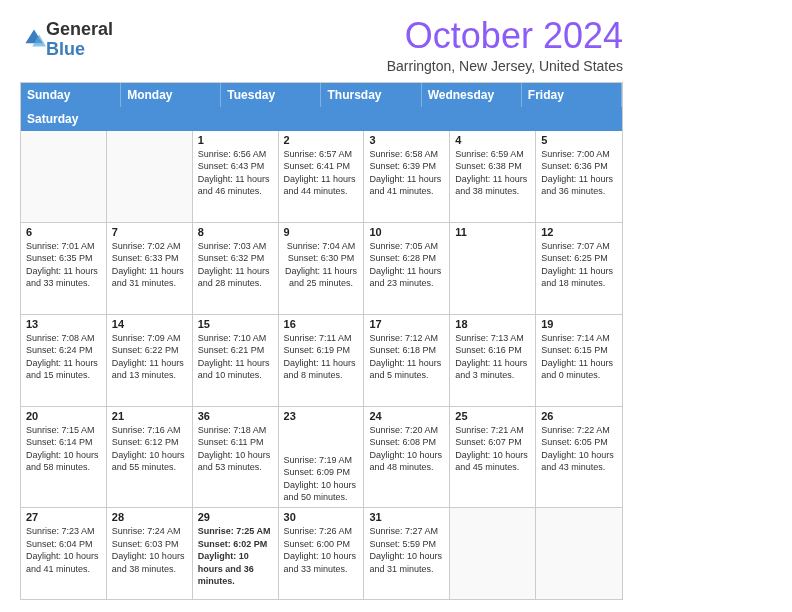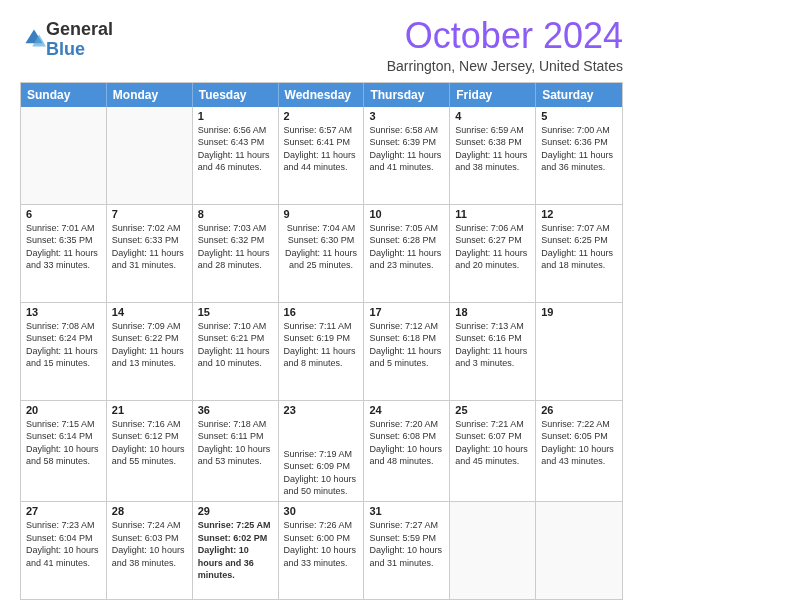--- a/index.html
+++ b/index.html
@@ -56,21 +56,21 @@
       padding-left: 8px;
     }
     .calendar {
       flex: 1;
       display: flex;
       flex-direction: column;
       border: 1px solid #ccc;
     }
     .cal-header {
       display: grid;
-      grid-template-columns: repeat(7, 1fr);
+      grid-template-columns: repeat(6, 1fr);
       background: #4a90d9;
     }
     .cal-header-cell {
       color: #fff;
       font-size: 12px;
       font-weight: bold;
       padding: 5px 6px;
       border-right: 1px solid rgba(255,255,255,0.3);
     }
     .cal-header-cell:last-child { border-right: none; }
@@ -130,22 +130,22 @@
       <div class="month-title">October 2024</div>
       <div class="location">Barrington, New Jersey, United States</div>
     </div>
   </div>
 
   <div class="calendar">
     <div class="cal-header" id="cal-header">
         <div class="cal-header-cell">Sunday</div>
         <div class="cal-header-cell">Monday</div>
         <div class="cal-header-cell">Tuesday</div>
+        <div class="cal-header-cell">Thursday</div>
         <div class="cal-header-cell">Wednesday</div>
-        <div class="cal-header-cell">Thursday</div>
         <div class="cal-header-cell">Friday</div>
         <div class="cal-header-cell">Saturday</div>
       </div>
     <div class="cal-body" id="cal-body">
         <div class="cal-row">
           <div class="cal-cell empty"></div>
           <div class="cal-cell empty"></div>
           <div class="cal-cell">
             <div class="day-num">1</div>
             <div class="cell-text" style="white-space: pre-line;">Sunrise: 6:56 AM
@@ -203,23 +203,20 @@
 Daylight: 11 hours and 25 minutes.</div>
           </div>
           <div class="cal-cell">
             <div class="day-num">10</div>
             <div class="cell-text" style="white-space: pre-line;">Sunrise: 7:05 AM
 Sunset: 6:28 PM
 Daylight: 11 hours and 23 minutes.</div>
           </div>
           <div class="cal-cell">
             <div class="day-num">11</div>
-            <div class="cell-text" style="white-space: pre-line;">Sunrise: 7:06 AM
-Sunset: 6:27 PM
-Daylight: 11 hours and 20 minutes.</div>
           </div>
           <div class="cal-cell">
             <div class="day-num">12</div>
             <div class="cell-text" style="white-space: pre-line;">Sunrise: 7:07 AM
 Sunset: 6:25 PM
 Daylight: 11 hours and 18 minutes.</div>
           </div>
         </div>
         <div class="cal-row">
           <div class="cal-cell">
@@ -253,20 +250,23 @@
 Daylight: 11 hours and 5 minutes.</div>
           </div>
           <div class="cal-cell">
             <div class="day-num">18</div>
             <div class="cell-text" style="white-space: pre-line;">Sunrise: 7:13 AM
 Sunset: 6:16 PM
 Daylight: 11 hours and 3 minutes.</div>
           </div>
           <div class="cal-cell">
             <div class="day-num">19</div>
+            <div class="cell-text" style="white-space: pre-line;">Sunrise: 7:14 AM
+Sunset: 6:15 PM
+Daylight: 11 hours and 0 minutes.</div>
           </div>
         </div>
         <div class="cal-row">
           <div class="cal-cell">
             <div class="day-num">20</div>
             <div class="cell-text" style="white-space: pre-line;">Sunrise: 7:15 AM
 Sunset: 6:14 PM
 Daylight: 10 hours and 58 minutes.</div>
           </div>
           <div class="cal-cell">

